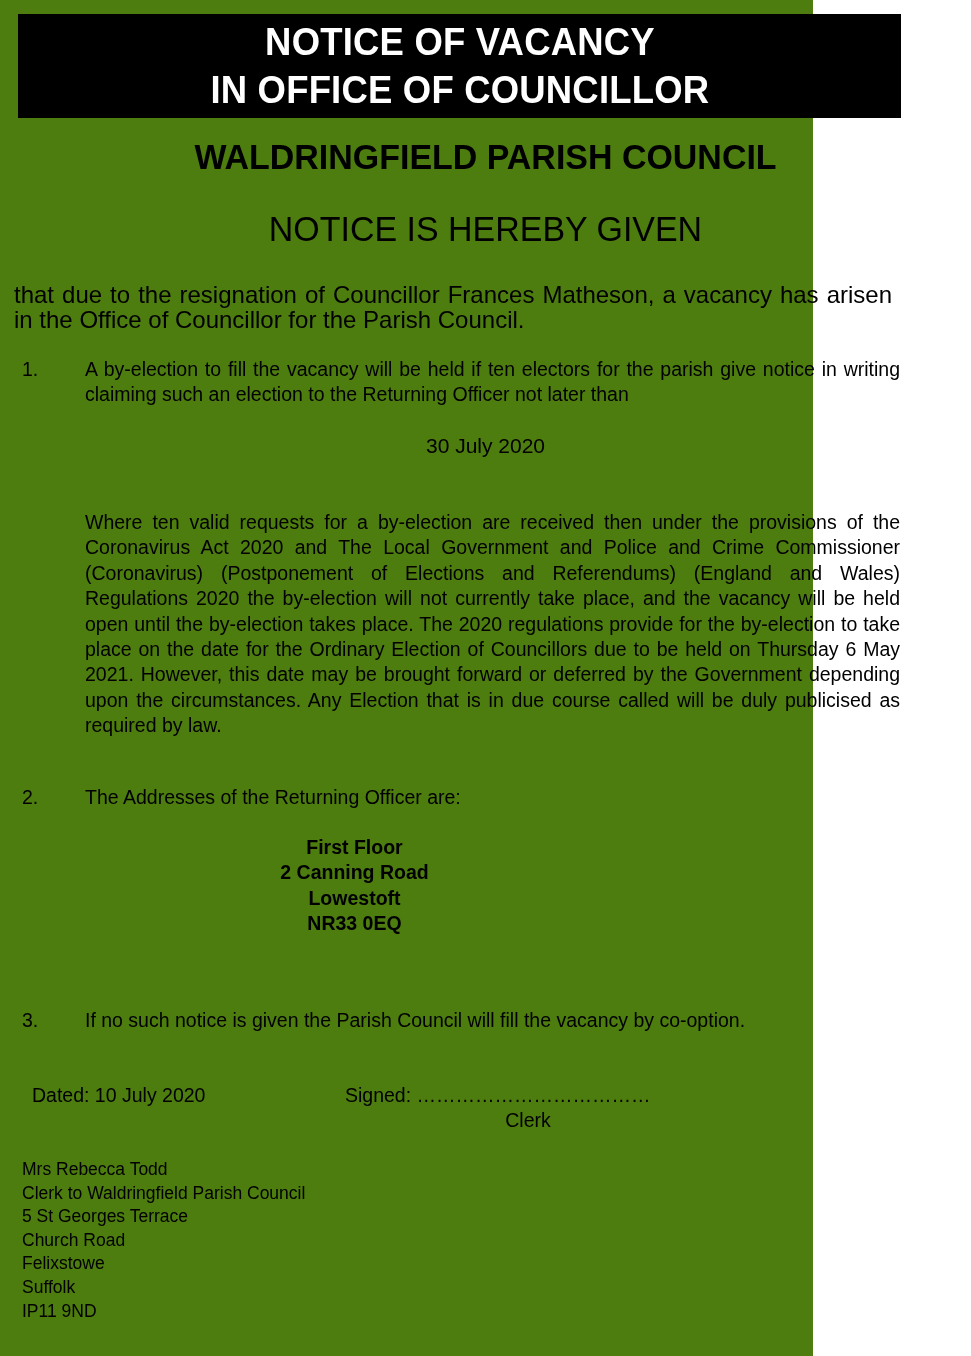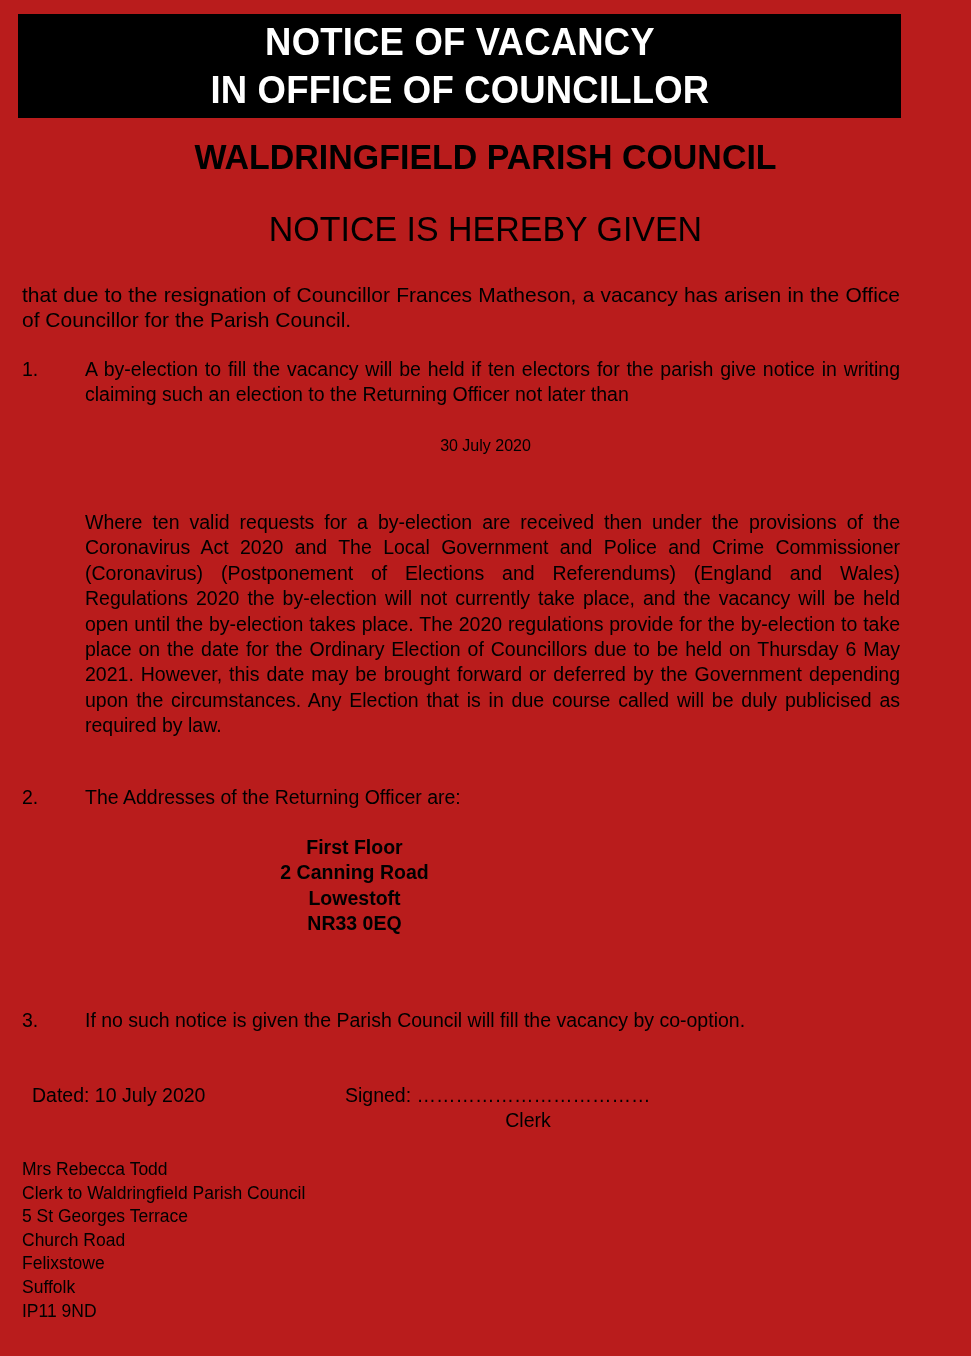--- a/index.html
+++ b/index.html
@@ -11,23 +11,23 @@
     width: 971px;
     height: 1356px;
     position: relative;
     font-family: "Liberation Sans", sans-serif;
     color: #000000;
     overflow: hidden;
   }
 
   .page {
     position: relative;
-    width: 971px;
+    width: 813px;
     height: 1356px;
-    background: #b91c1c;
+    background: #4d7c0f;
   }
 
   
   .banner {
     position: absolute;
     left: 18px;
     top: 14px;
     width: 883px;
     height: 104px;
     background: #000000;
@@ -68,23 +68,23 @@
     font-weight: normal;
     font-size: 35px;
     line-height: 42px;
     transform: scaleX(0.97);
     white-space: nowrap;
   }
 
   
   .body-block {
     position: absolute;
-    left: 22px;
+    left: 14px;
     width: 878px;
-    font-size: 21px;
+    font-size: 24px;
     line-height: 25.4px;
   }
   .justified {
     text-align: justify;
     text-justify: inter-word;
   }
   .intro { top: 282px; }
 
   .numbered {
     position: absolute;
@@ -107,21 +107,21 @@
   .item1 { top: 357px; }
   .item2 { top: 785px; }
   .item3 { top: 1008px; }
 
   .centered-date {
     position: absolute;
     left: 0;
     top: 433px;
     width: 971px;
     text-align: center;
-    font-size: 16px;
+    font-size: 21px;
     line-height: 25.4px;
   }
 
   .para-regs {
     position: absolute;
     left: 85px;
     top: 510px;
     width: 815px;
     font-size: 19.5px;
     line-height: 25.4px;

